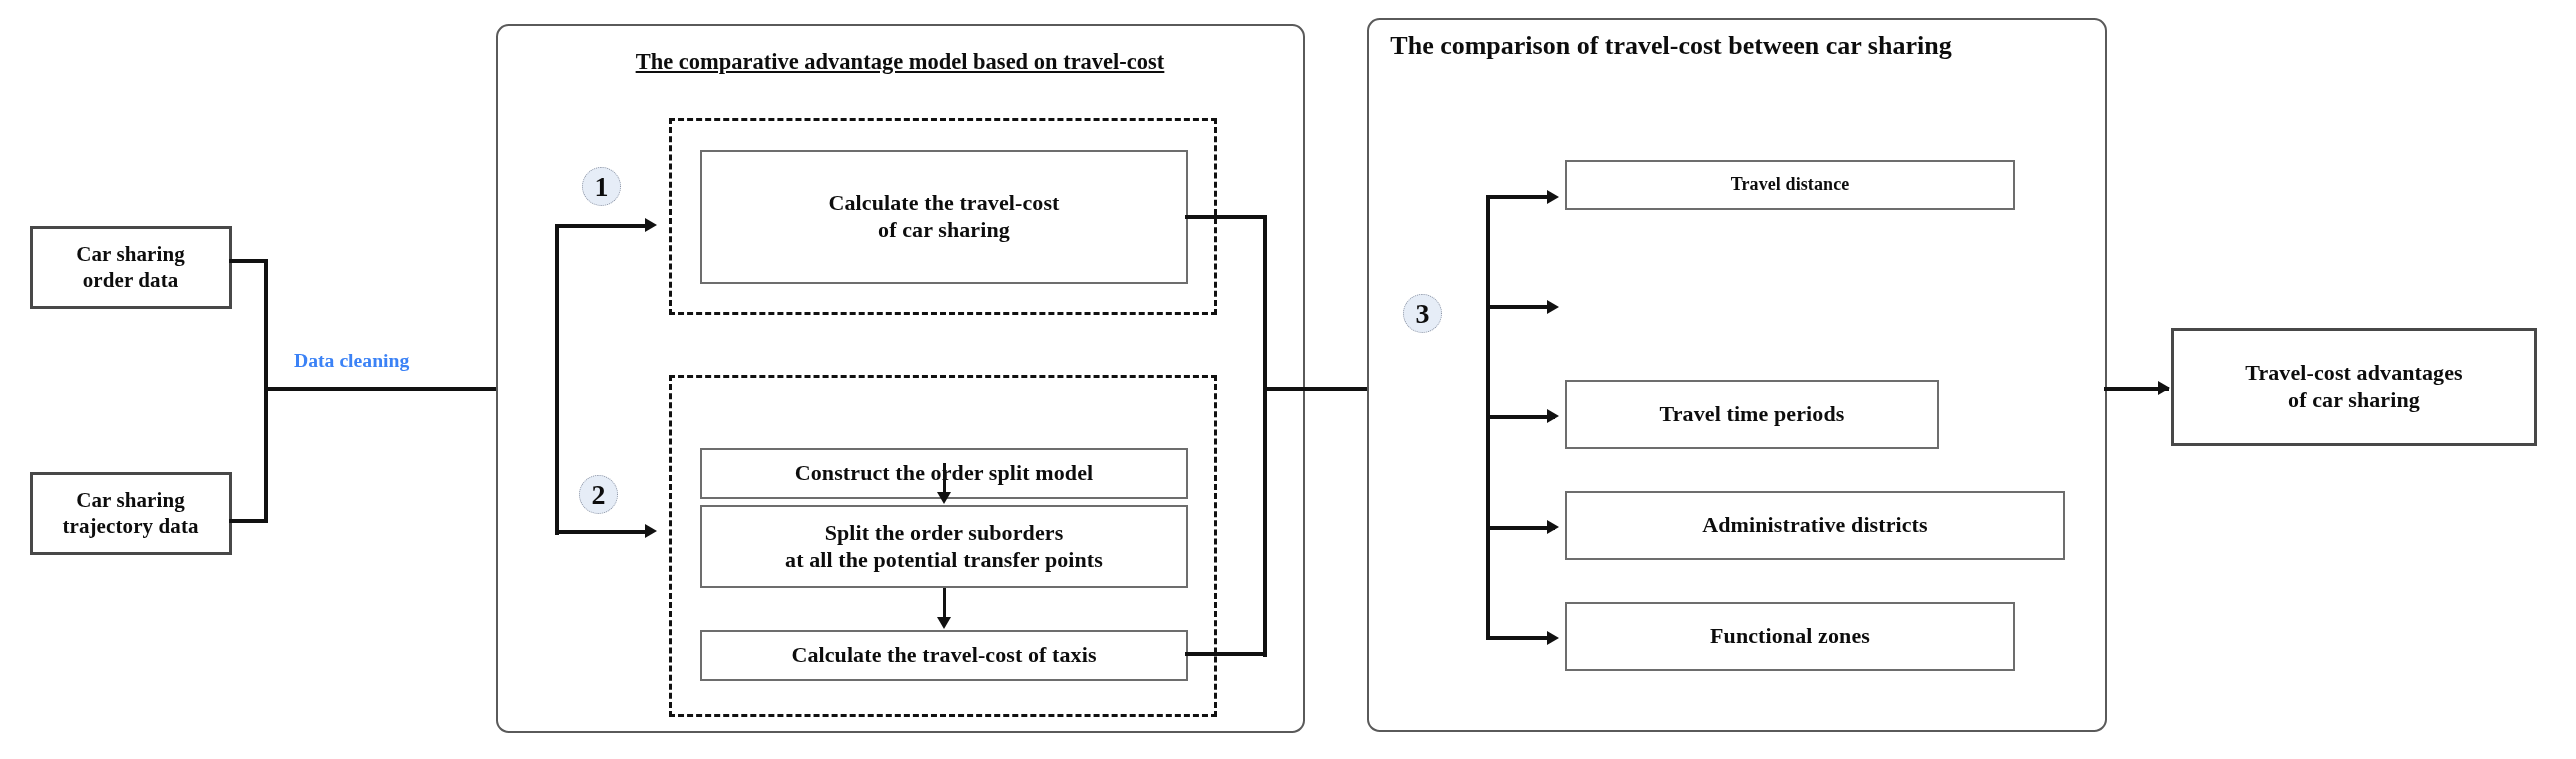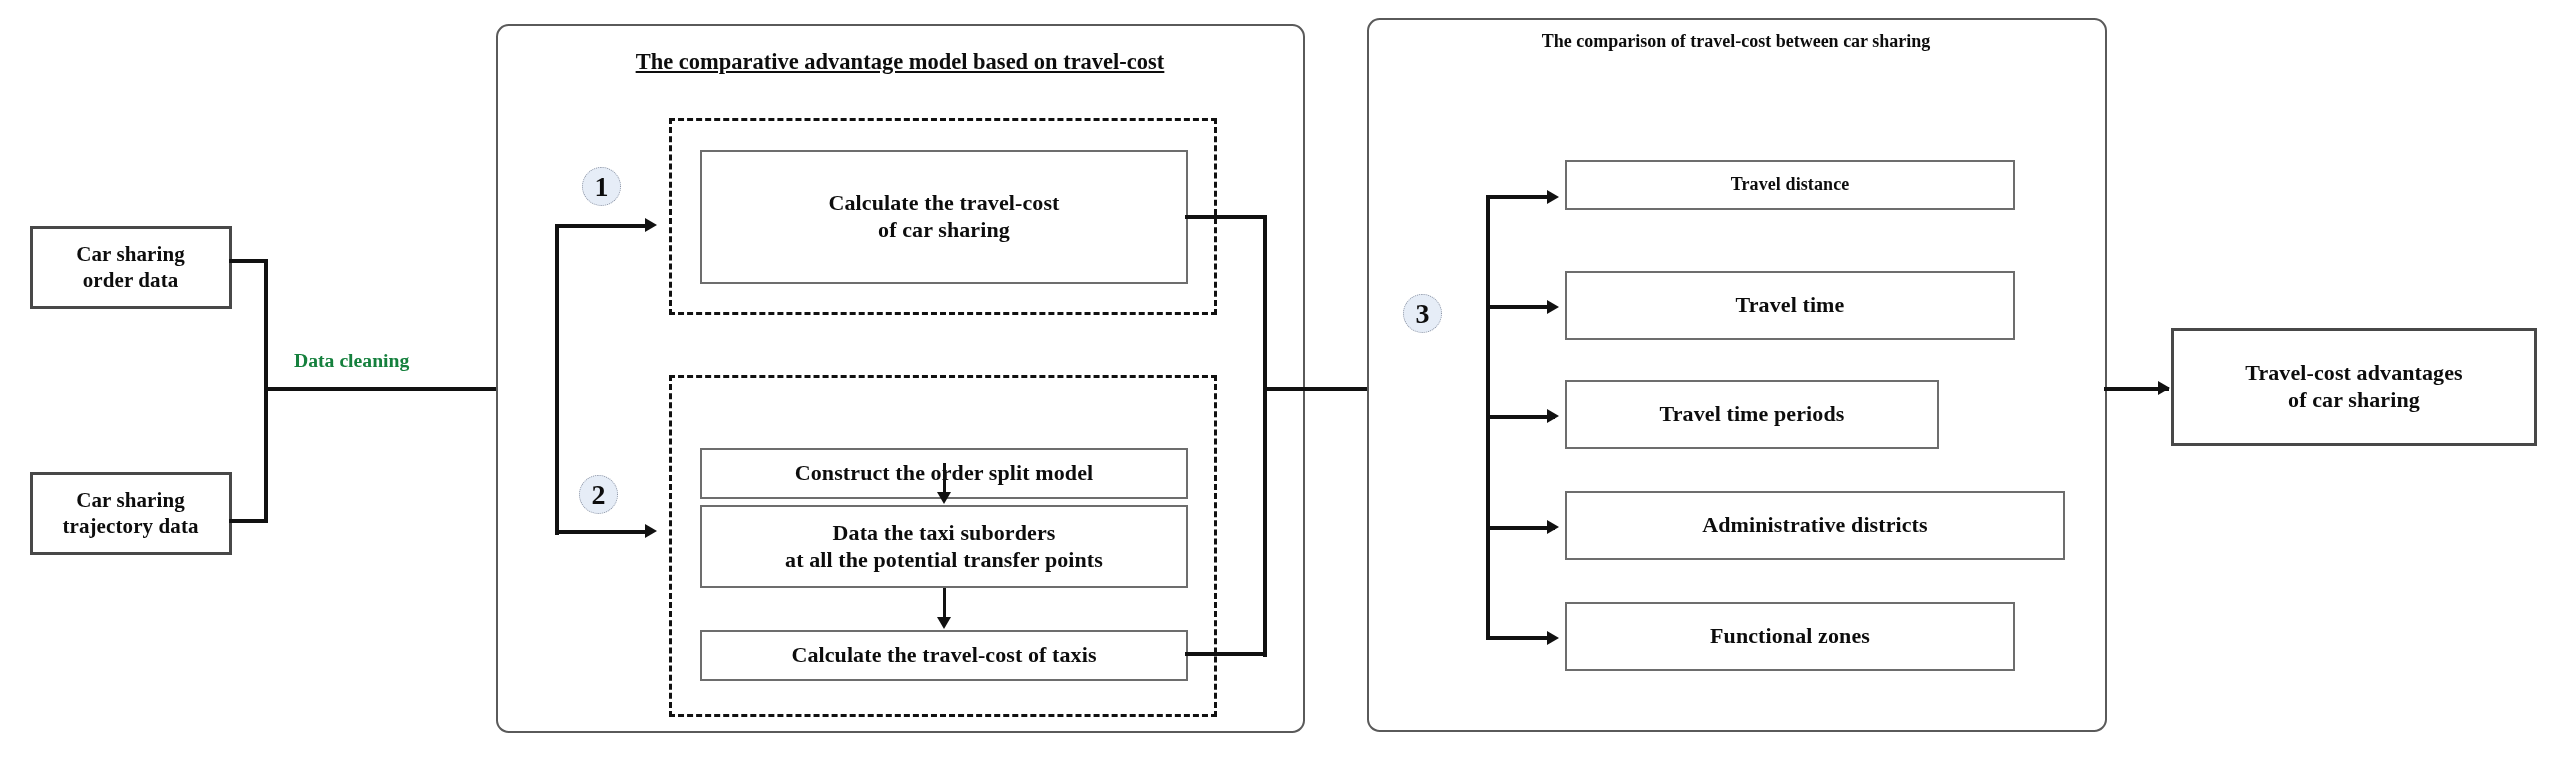--- a/index.html
+++ b/index.html
@@ -79,21 +79,21 @@
     position:absolute;width:0;height:0;
     border-left:7px solid transparent;
     border-right:7px solid transparent;
     border-top:12px solid #111;
   }
 
   .edge-label{
     position:absolute;
     font-weight:bold;
     white-space:nowrap;
-    color:#15803d;
+    color:#3b82f6;
   }
 </style>
 </head>
 <body>
 
 <div id="stage">
 
   <div class="node" style="left:29.5px;top:226px;width:202px;height:83px;font-size:21px;flex-direction:column;">
     <div>Car sharing</div>
     <div>order data</div>
@@ -142,41 +142,41 @@
   <div class="dashed" style="left:669px;top:375px;width:548px;height:342px;"></div>
 
   <div class="node thin" style="left:700px;top:412px;width:488px;height:51px;font-size:22px;margin-top:36px;">
     <span>Construct the order split model</span>
   </div>
 
   <div class="vline thin" style="left:943px;top:463px;height:37px;"></div>
   <div class="arrow-d" style="left:937px;top:492px;"></div>
 
   <div class="node thin" style="left:700px;top:505px;width:488px;height:83px;font-size:22px;flex-direction:column;">
-    <div>Data the taxi suborders</div>
+    <div>Split the order suborders</div>
     <div>at all the potential transfer points</div>
   </div>
 
   <div class="vline thin" style="left:943px;top:588px;height:37px;"></div>
   <div class="arrow-d" style="left:937px;top:617px;"></div>
 
   <div class="node thin" style="left:700px;top:630px;width:488px;height:51px;font-size:22px;">
     <span>Calculate the travel-cost of taxis</span>
   </div>
 
   <div class="hline" style="left:1185px;top:215px;width:82px;"></div>
   <div class="hline" style="left:1185px;top:652px;width:82px;"></div>
   <div class="vline" style="left:1263px;top:215px;height:442px;"></div>
 
   <div class="hline" style="left:1263px;top:387px;width:222px;"></div>
   <div class="arrow-r" style="left:1475px;top:381px;"></div>
 
   <div class="panel" style="left:1367px;top:18.3px;width:740px;height:714px;"></div>
 
-  <div class="panel-title" style="left:1379px;top:29.5px;width:714px;font-size:18px;font-family:Liberation Serif, serif;">The comparison of travel-cost between car sharing</div>
+  <div class="panel-title" style="left:1314px;top:29.5px;width:714px;font-size:26px;font-family:Liberation Serif, serif;">The comparison of travel-cost between car sharing</div>
 
   <div class="badge" style="left:1403px;top:294px;">
     <span>3</span>
   </div>
 
   <div class="vline" style="left:1486px;top:195px;height:443px;"></div>
 
   <div class="hline" style="left:1486px;top:195px;width:69px;"></div>
   <div class="arrow-r" style="left:1547px;top:190px;"></div>
 
@@ -189,23 +189,20 @@
   <div class="hline" style="left:1486px;top:526px;width:69px;"></div>
   <div class="arrow-r" style="left:1547px;top:520px;"></div>
 
   <div class="hline" style="left:1486px;top:636px;width:69px;"></div>
   <div class="arrow-r" style="left:1547px;top:631px;"></div>
 
   <div class="node thin" style="left:1565px;top:160px;width:450px;height:50px;font-size:18px;">
     <span>Travel distance</span>
   </div>
 
-  <div class="node thin" style="left:1565px;top:271px;width:450px;height:69px;font-size:22px;">
-    <span>Travel time</span>
-  </div>
 
   <div class="node thin" style="left:1565px;top:380px;width:374px;height:69px;font-size:22px;">
     <span>Travel time periods</span>
   </div>
 
   <div class="node thin" style="left:1565px;top:491px;width:500px;height:69px;font-size:22px;">
     <span>Administrative districts</span>
   </div>
 
   <div class="node thin" style="left:1565px;top:602px;width:450px;height:69px;font-size:22px;">

